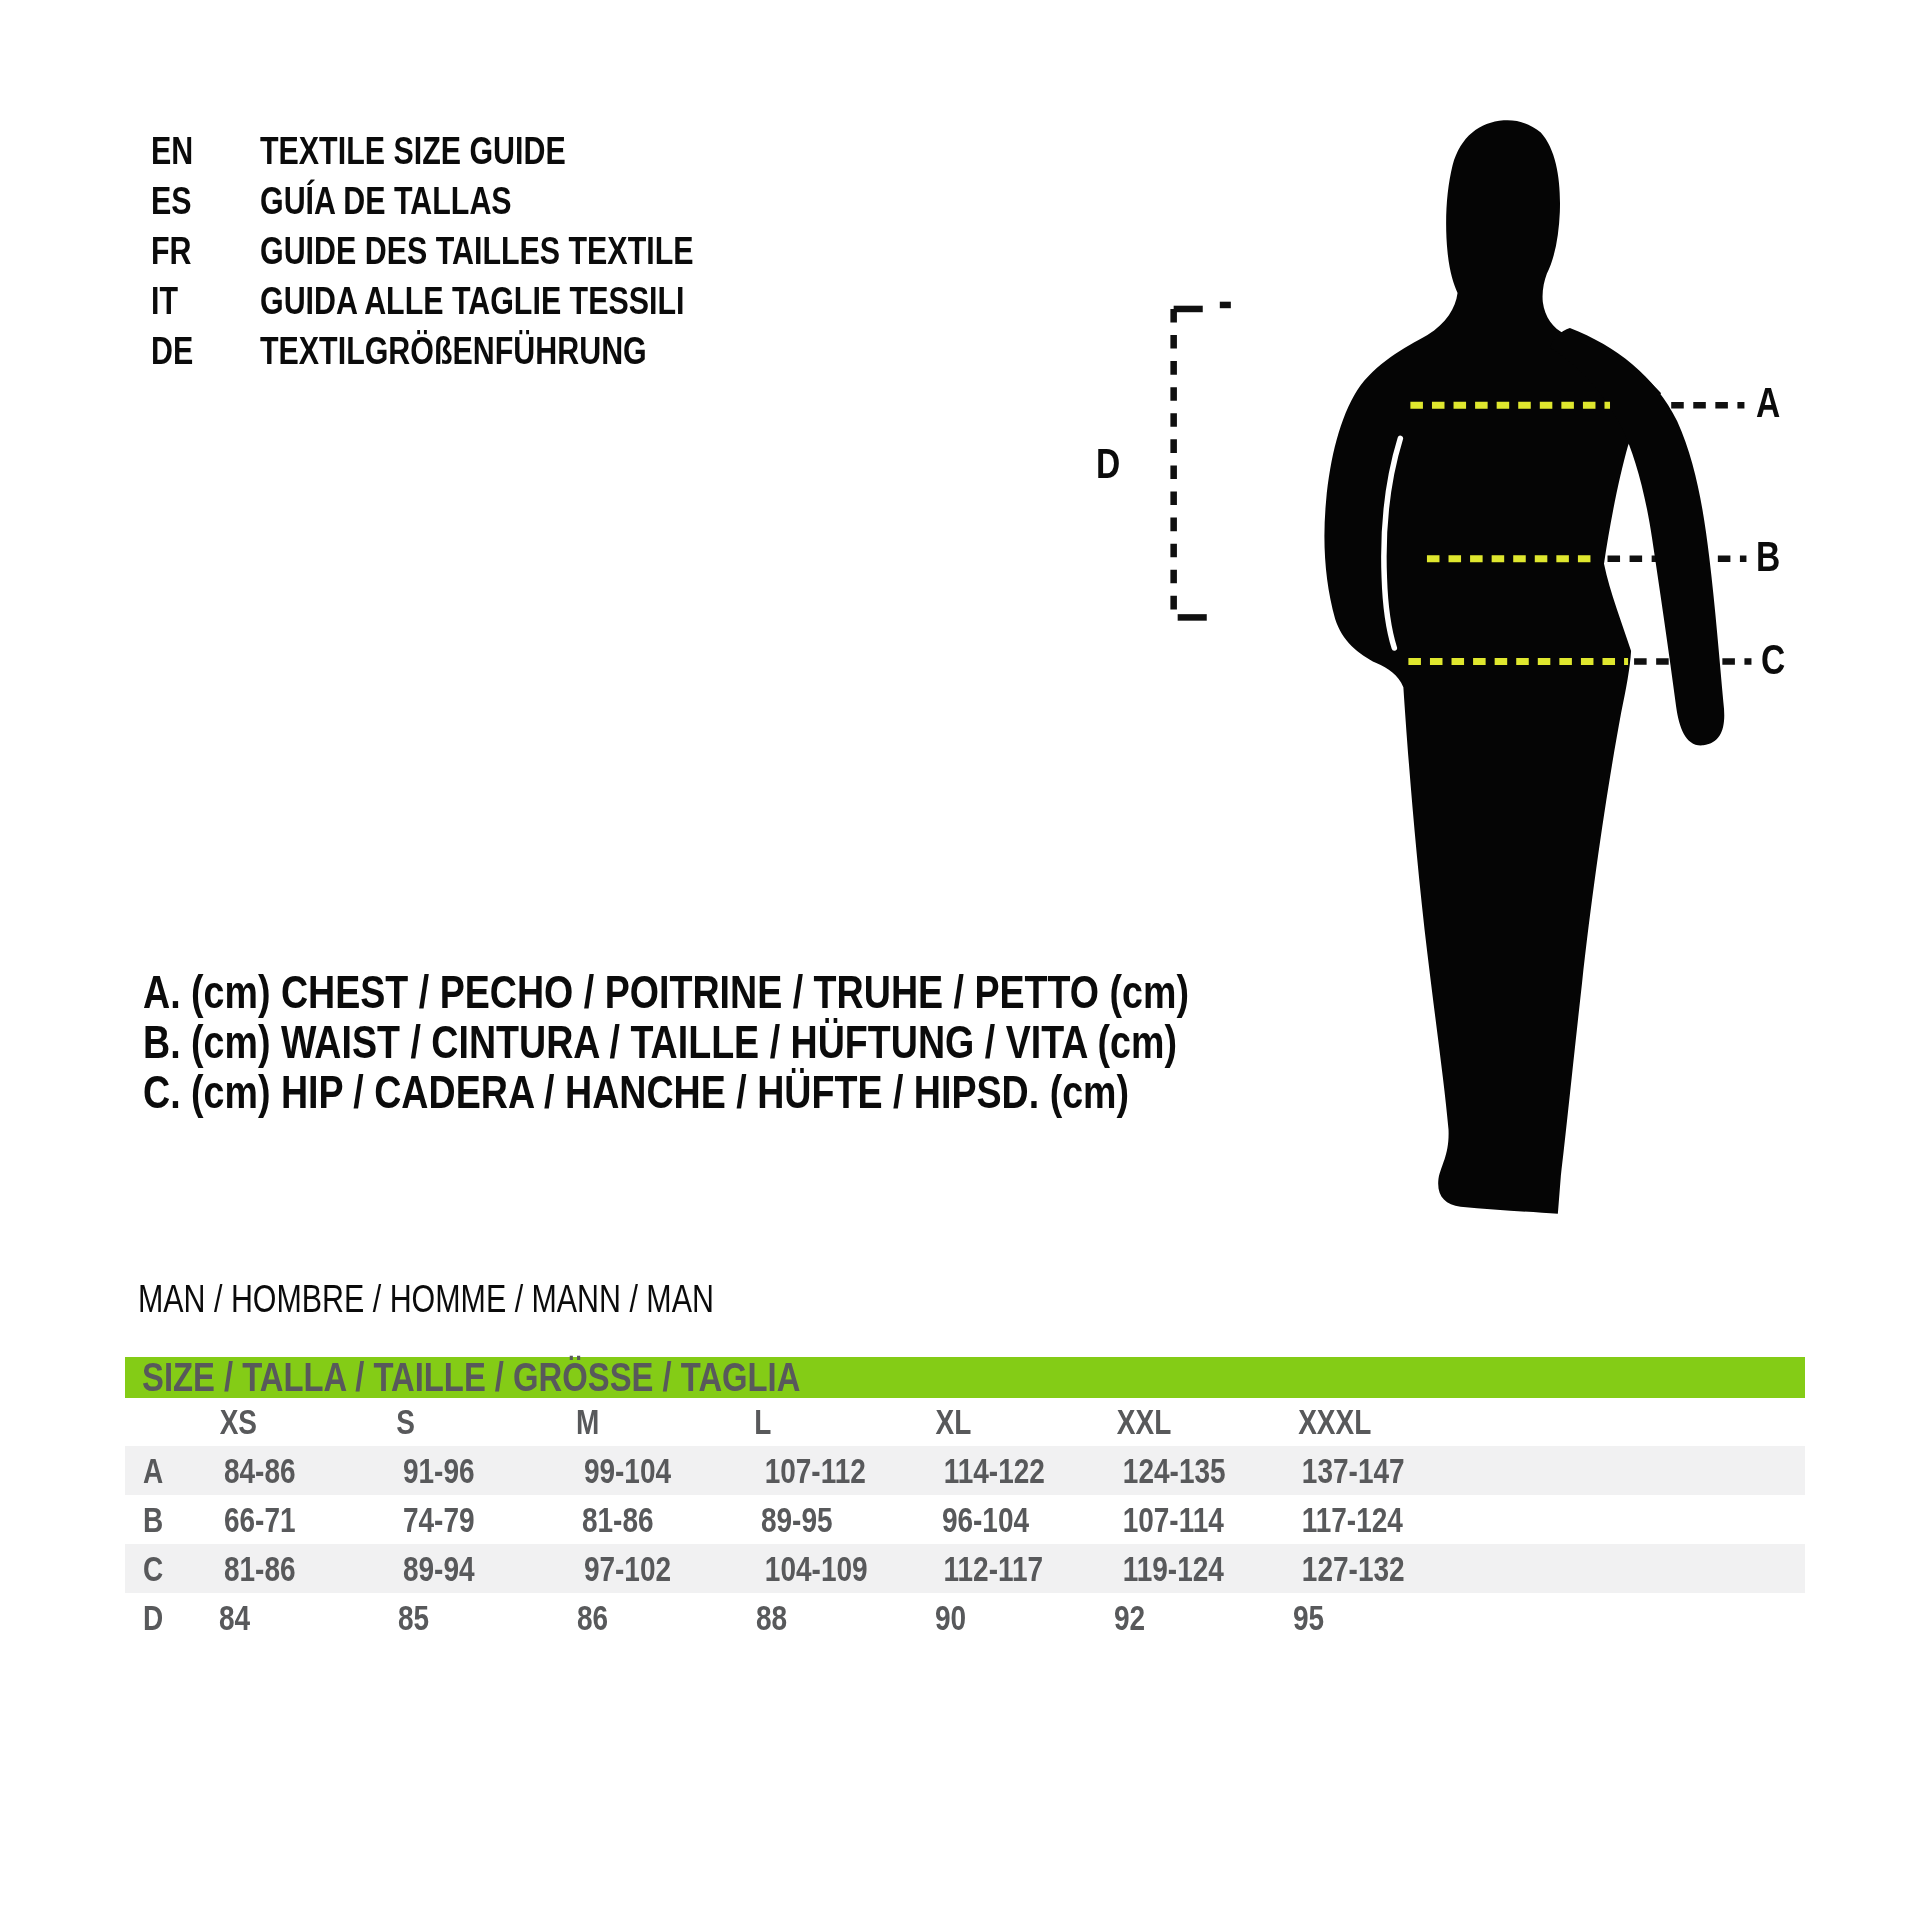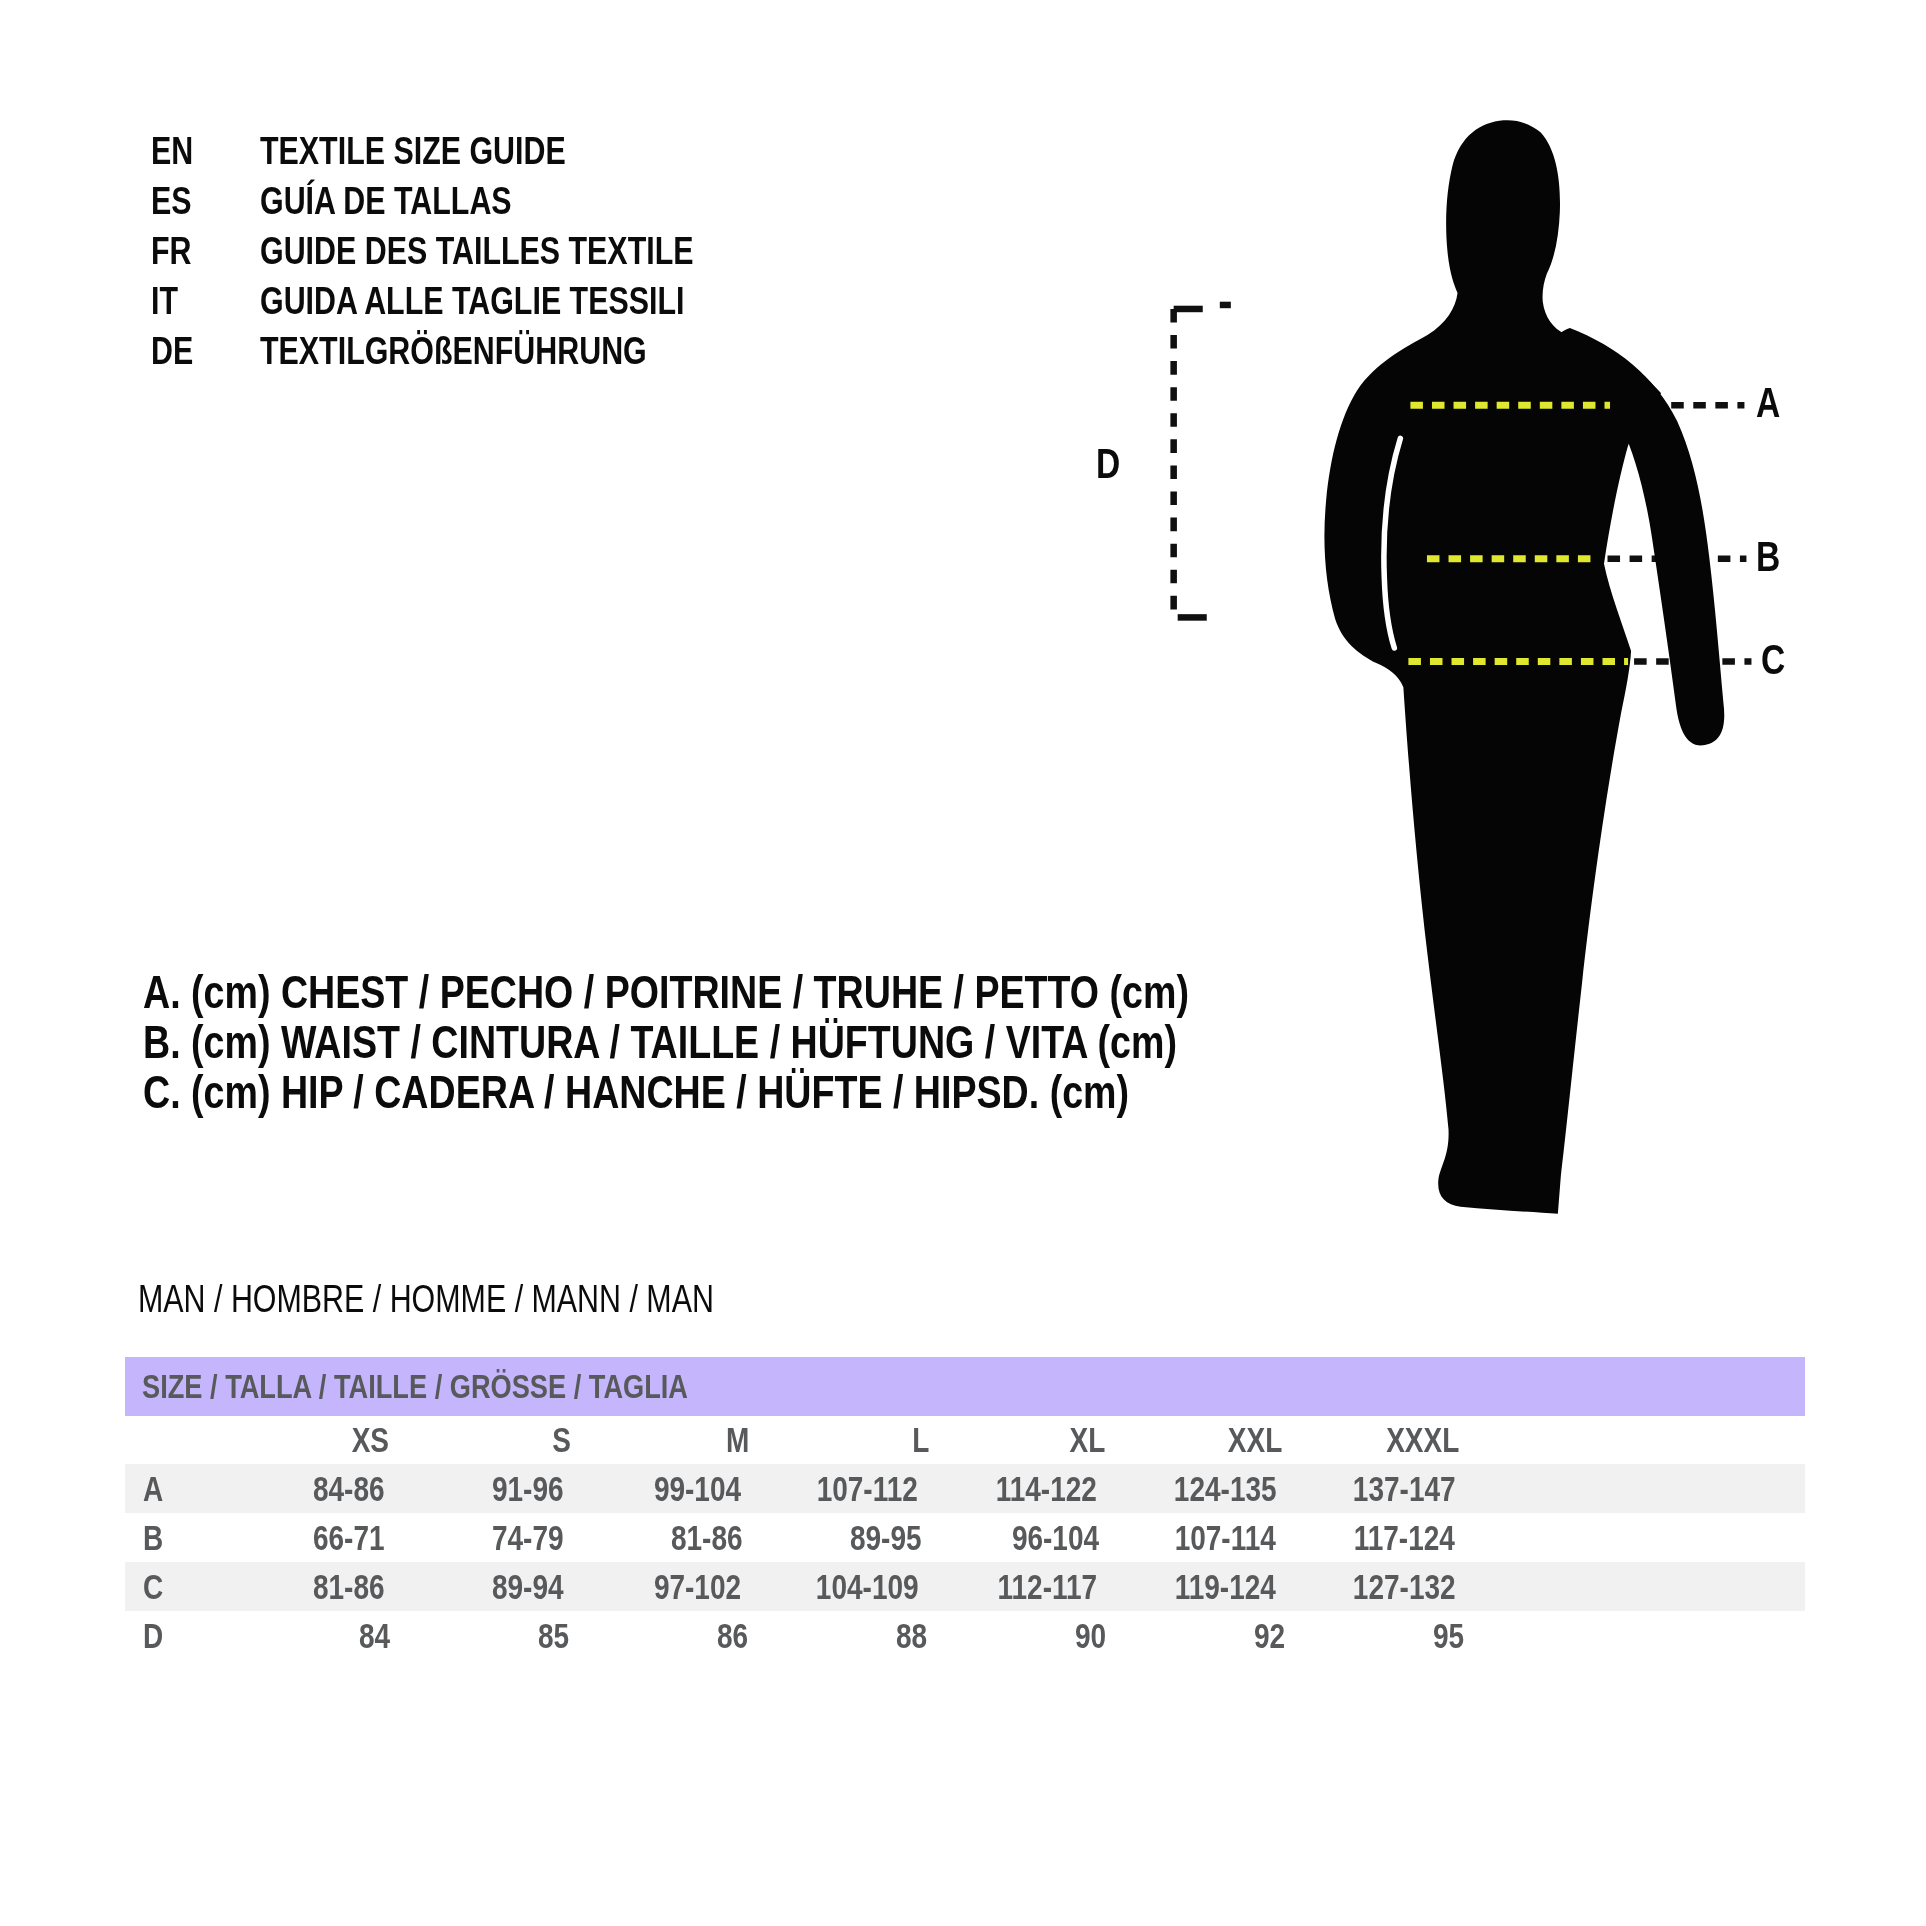--- a/index.html
+++ b/index.html
@@ -24,26 +24,26 @@
   
   .legend{position:absolute;left:143px;top:966px;color:#0b0b0b;}
   .legend-row{display:flex;height:50px;align-items:center;font-size:47px;font-weight:bold;}
 
   
   .section-title{position:absolute;left:138px;top:1277px;height:45px;display:flex;align-items:center;
     font-size:38px;font-weight:normal;color:#0b0b0b;}
 
   
   .size-table{position:absolute;left:125px;top:1357px;width:1680px;color:#58595b;}
-  .t-headbar{height:59px;background:#c4b5fd;display:flex;align-items:center;padding-left:17px;box-sizing:border-box;
-    font-size:34px;font-weight:bold;color:#58595b;}
+  .t-headbar{height:41px;background:#84cc16;display:flex;align-items:center;padding-left:17px;box-sizing:border-box;
+    font-size:41px;font-weight:bold;color:#58595b;}
   .t-row{display:flex;align-items:center;height:49px;font-size:35px;font-weight:bold;}
   .t-row.sizes{height:48px;}
   .t-row.alt{background:#f1f1f2;}
-  .cell{flex:0 0 179px;width:179px;text-align:right;}
+  .cell{flex:0 0 179px;width:179px;text-align:left;}
   .cell.lab{flex:0 0 90px;width:90px;text-align:left;padding-left:18px;box-sizing:border-box;}
   .cell.fill{flex:1 1 auto;}
 </style>
 </head>
 <body>
 
 <div id="canvas">
 
   <div class="langs">
     <div class="lang-row">

